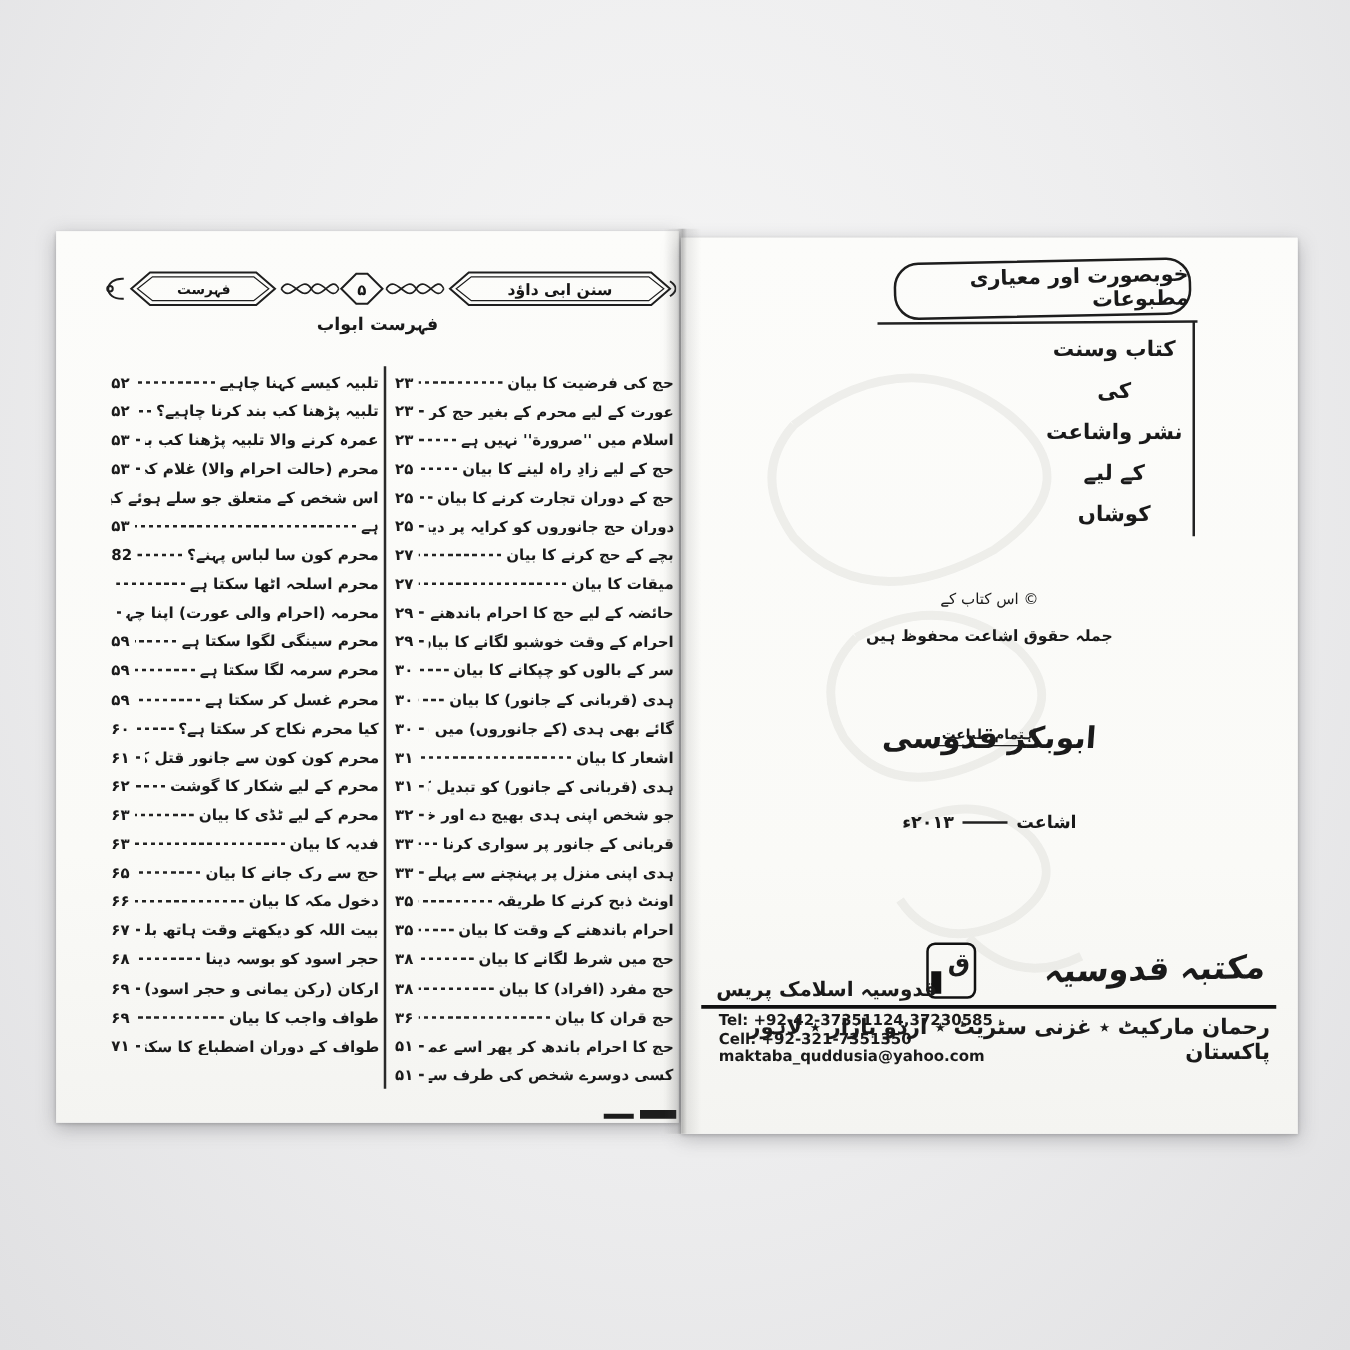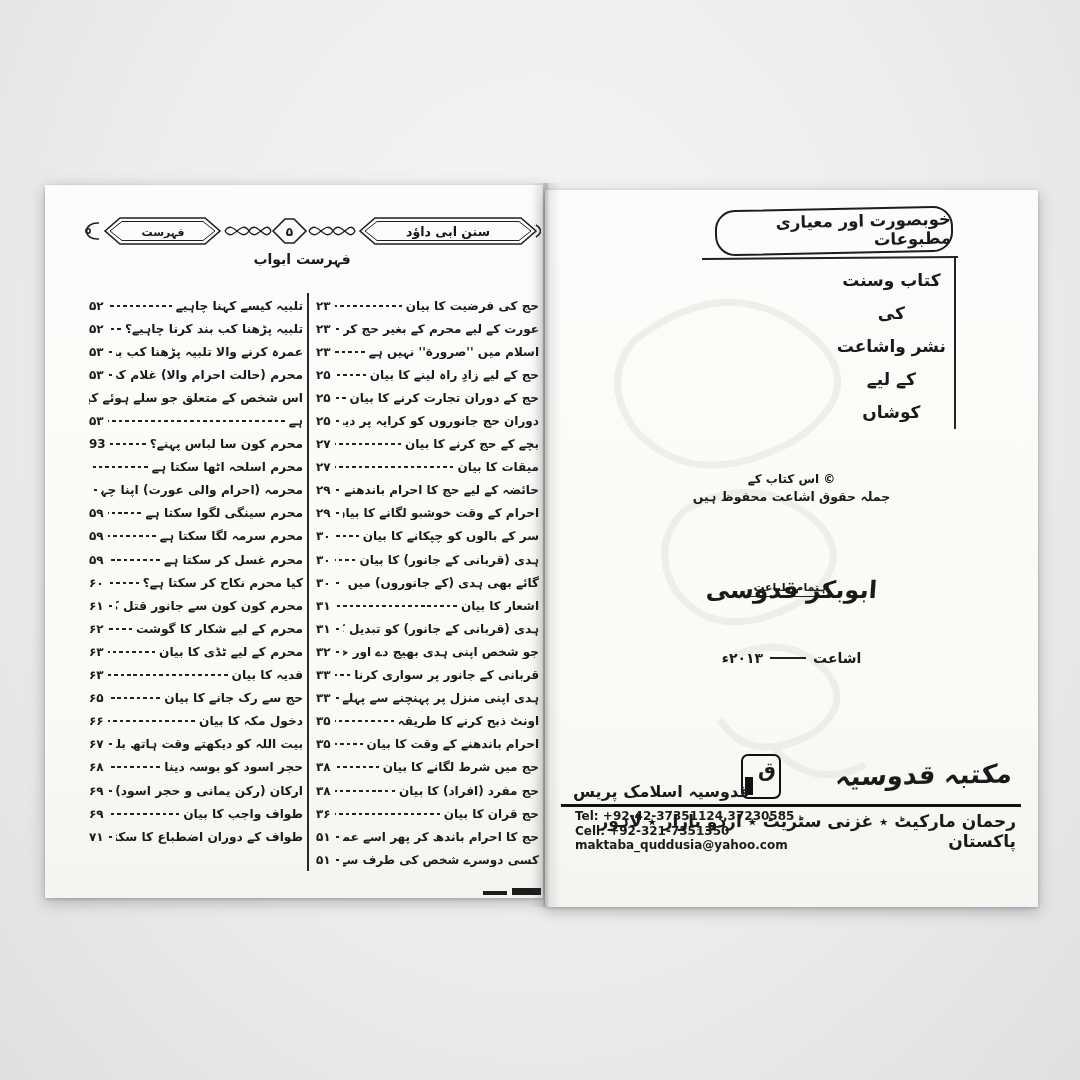--- a/index.html
+++ b/index.html
@@ -42,22 +42,22 @@
   .banner{position:absolute;left:170px;top:18px;width:234px;height:42px;
     border:2.5px solid #1d1d1d;border-radius:20px;transform:rotate(-1.2deg);
     display:flex;align-items:center;justify-content:center;
     font-size:16.5px;font-weight:800;direction:rtl;}
   .banner-underline{position:absolute;left:157px;top:67px;width:256px;height:2px;background:#222;transform:rotate(-.4deg);}
   .vrule{position:absolute;left:409px;top:67px;width:2px;height:172px;background:#222;}
   .motto{position:absolute;right:92px;top:74px;text-align:right;direction:rtl;}
   .motto div{height:33px;line-height:33px;font-size:17px;font-weight:800;text-align:center;}
 
   .copyright{position:absolute;left:0;right:0;top:282px;text-align:center;direction:rtl;}
-  .copyright .l1{font-size:12px;font-weight:700;}
-  .copyright .l2{font-size:12.5px;font-weight:700;margin-top:3px;}
+  .copyright .l1{font-size:12px;font-weight:400;}
+  .copyright .l2{font-size:12.5px;font-weight:700;margin-top:15px;}
 
   .printing-label{position:absolute;left:0;right:0;top:370px;text-align:center;margin-top:16px;}
   .printing-label span{display:inline-block;font-size:11px;font-weight:700;
     border-bottom:1.5px solid #222;padding:0 6px 2px;}
   .printer-name{position:absolute;left:0;right:0;top:386px;text-align:center;
     font-size:24px;font-weight:900;transform:skewX(-4deg);letter-spacing:-1px;}
 
   .publication{position:absolute;left:0;right:0;top:460px;display:flex;direction:rtl;
     justify-content:center;align-items:center;font-size:14px;font-weight:800;}
   .pub-dash{width:36px;height:2px;background:#222;margin:0 7px;}
@@ -298,21 +298,21 @@
 
         <div class="row">
           <span class="t">ہے</span>
           <span class="leader"></span>
           <span class="n">۵۳</span>
         </div>
 
         <div class="row">
           <span class="t">محرم کون سا لباس پہنے؟</span>
           <span class="leader"></span>
-          <span class="n">93</span>
+          <span class="n">82</span>
         </div>
 
         <div class="row no-num">
           <span class="t">محرم اسلحہ اٹھا سکتا ہے</span>
           <span class="leader"></span>
 
         </div>
 
         <div class="row no-num">
           <span class="t">محرمہ (احرام والی عورت) اپنا چہرہ ڈھانپ سکتی ہے</span>

